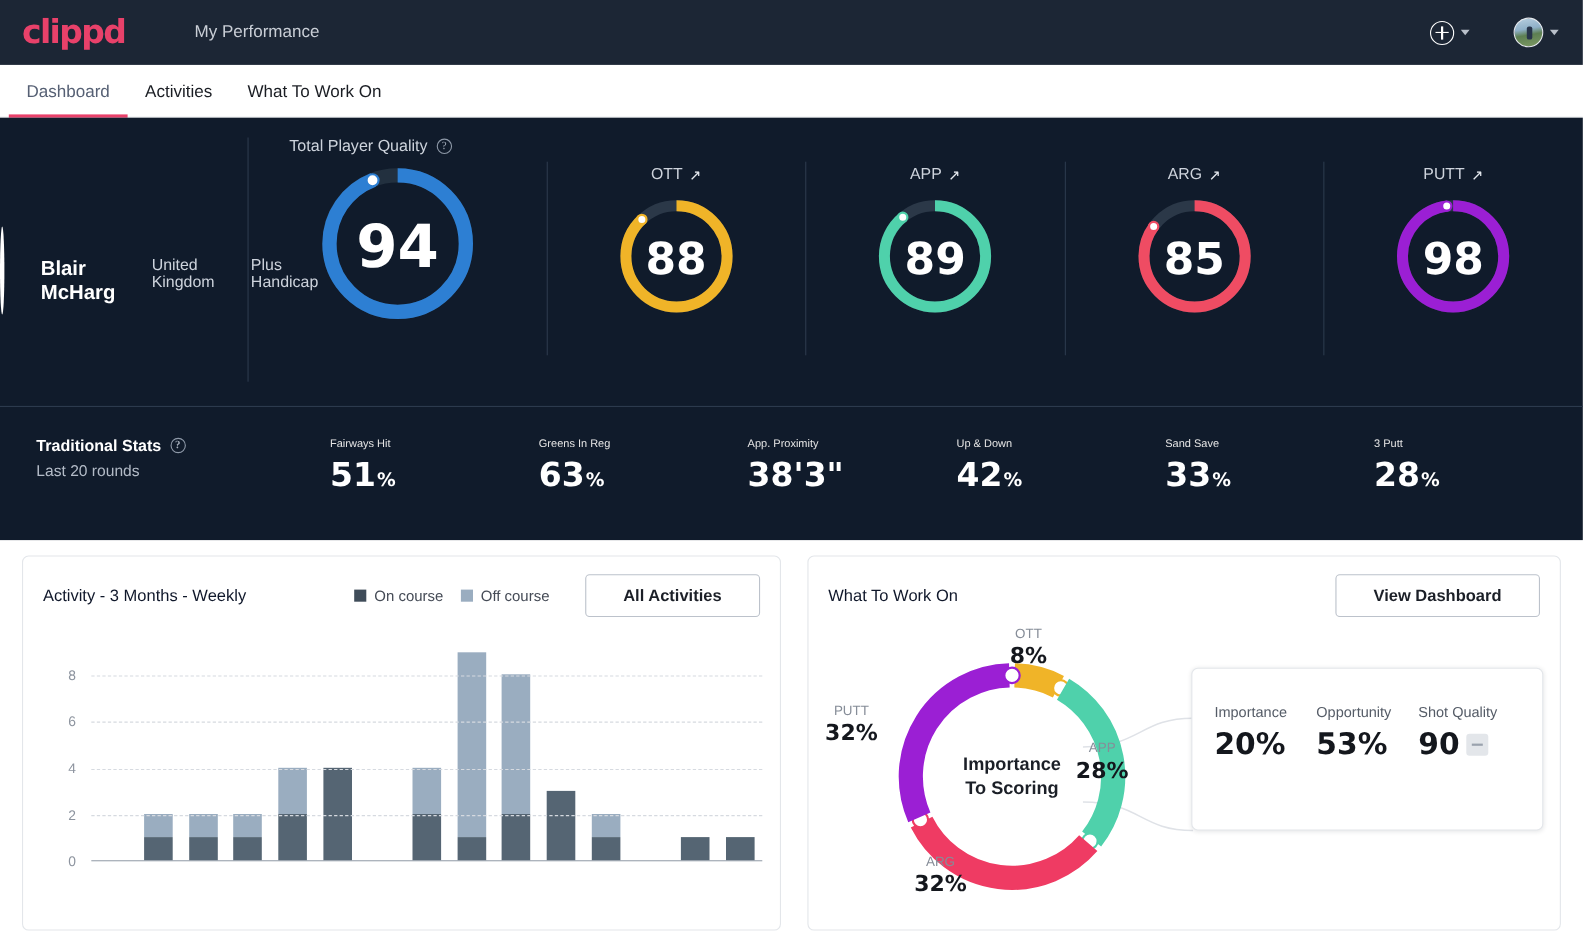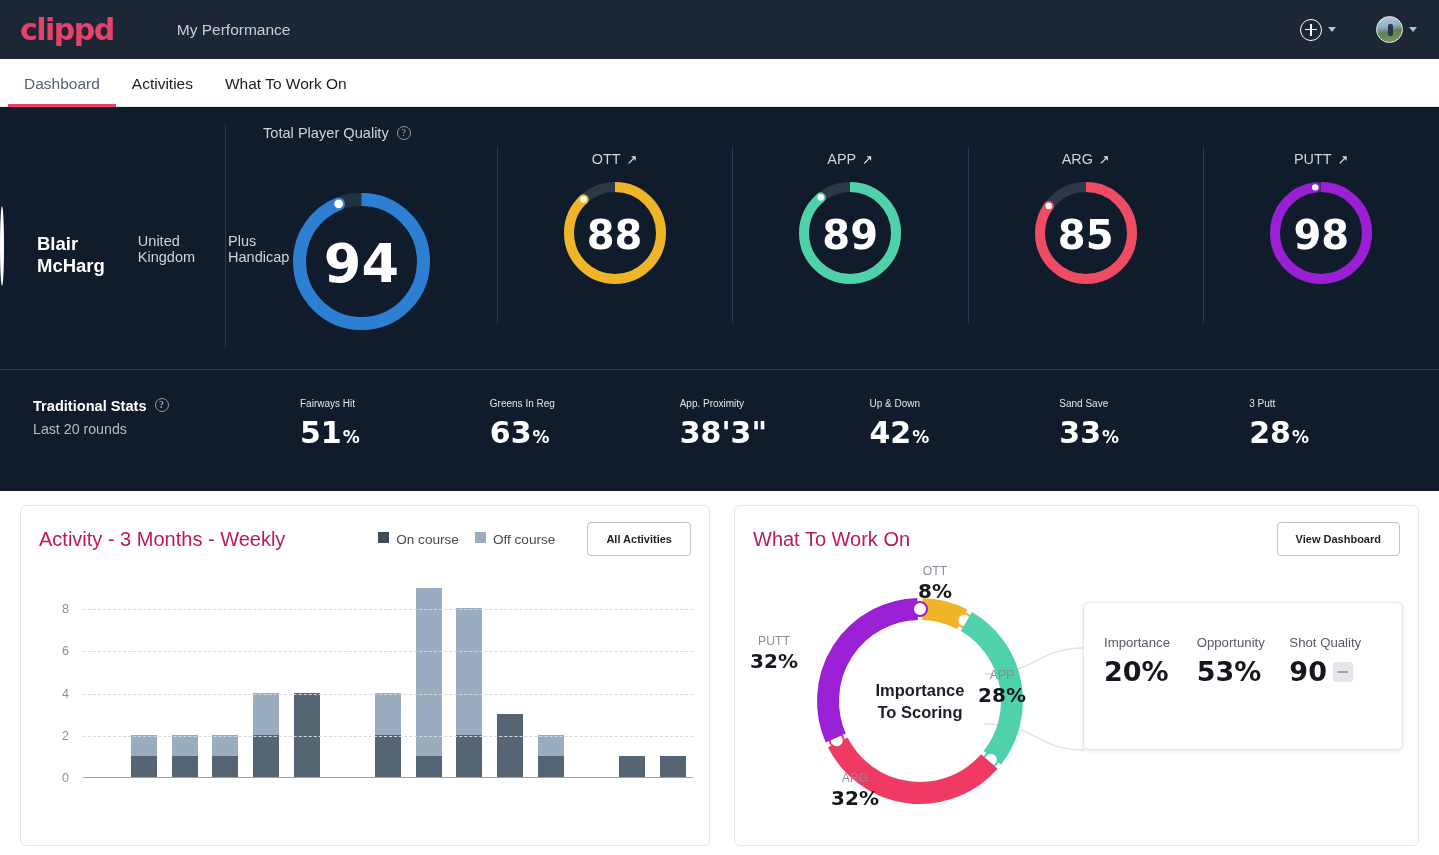--- a/index.html
+++ b/index.html
@@ -121,21 +121,21 @@
     width: 14px; height: 14px; border-radius: 50%;
     border: 1.2px solid #8e99a8; color: #a5aebb;
     font-size: 10px; line-height: 12px; text-align: center;
     font-family: "Liberation Serif", serif;
   }
   .rings { display: flex; align-items: flex-start; height: 100%; }
   .ring-cell {
     flex: 1; display: flex; flex-direction: column; align-items: center;
     position: relative; padding-top: 44px;
   }
-  .ring-cell.main { padding-top: 80px; flex: 1.15; }
+  .ring-cell.main { padding-top: 40px; flex: 1.15; }
   .ring-cell .sep {
     position: absolute; left: 0; top: 40px; width: 1px; height: 176px;
     background: #2c3a4d;
   }
   .ring-label {
     font-size: 14.4px; color: #cdd3dc; margin-bottom: 9px;
     display: flex; align-items: center; gap: 6px;
   }
   .arrow-up { font-size: 13px; color: #e4e8ee; }
   .ring-wrap { position: relative; }
@@ -172,27 +172,27 @@
   }
   .card {
     background: #ffffff; border: 1px solid #e3e6ea; border-radius: 6px;
     position: relative;
   }
   .card.left { width: 690px; }
   .card.right { flex: 1; }
   .card-head {
     display: flex; align-items: center; padding: 16px 18px 0; gap: 14px;
   }
-  .card-title { font-size: 20px; color: #be185d; }
+  .card-title { font-size: 15px; color: #0f172a; }
   .legend { display: flex; align-items: center; gap: 16px; margin-left: auto; }
-  .legend-item { display: flex; gap: 7px; font-size: 13.6px; color: #454b56; }
+  .legend-item { display: flex; align-items: center; gap: 7px; font-size: 13.6px; color: #454b56; }
   .swatch { width: 11px; height: 11px; }
   .btn {
     border: 1px solid #bcc2cb; border-radius: 4px; background: #fff;
-    padding: 10px 18px; font-size: 11px; color: #1b1f27; cursor: pointer;
+    padding: 10px 34px; font-size: 15px; color: #1b1f27; cursor: pointer;
     font-weight: bold; margin-left: 18px;
   }
   .card.right .btn { margin-left: auto; }
 
   
   .chart { position: relative; margin: 22px 8px 0 10px; height: 235px; }
   .plot {
     position: absolute; left: 52px; right: 8px; top: 10px; height: 190px;
     border-bottom: 1px solid #9aa2ad;
   }

